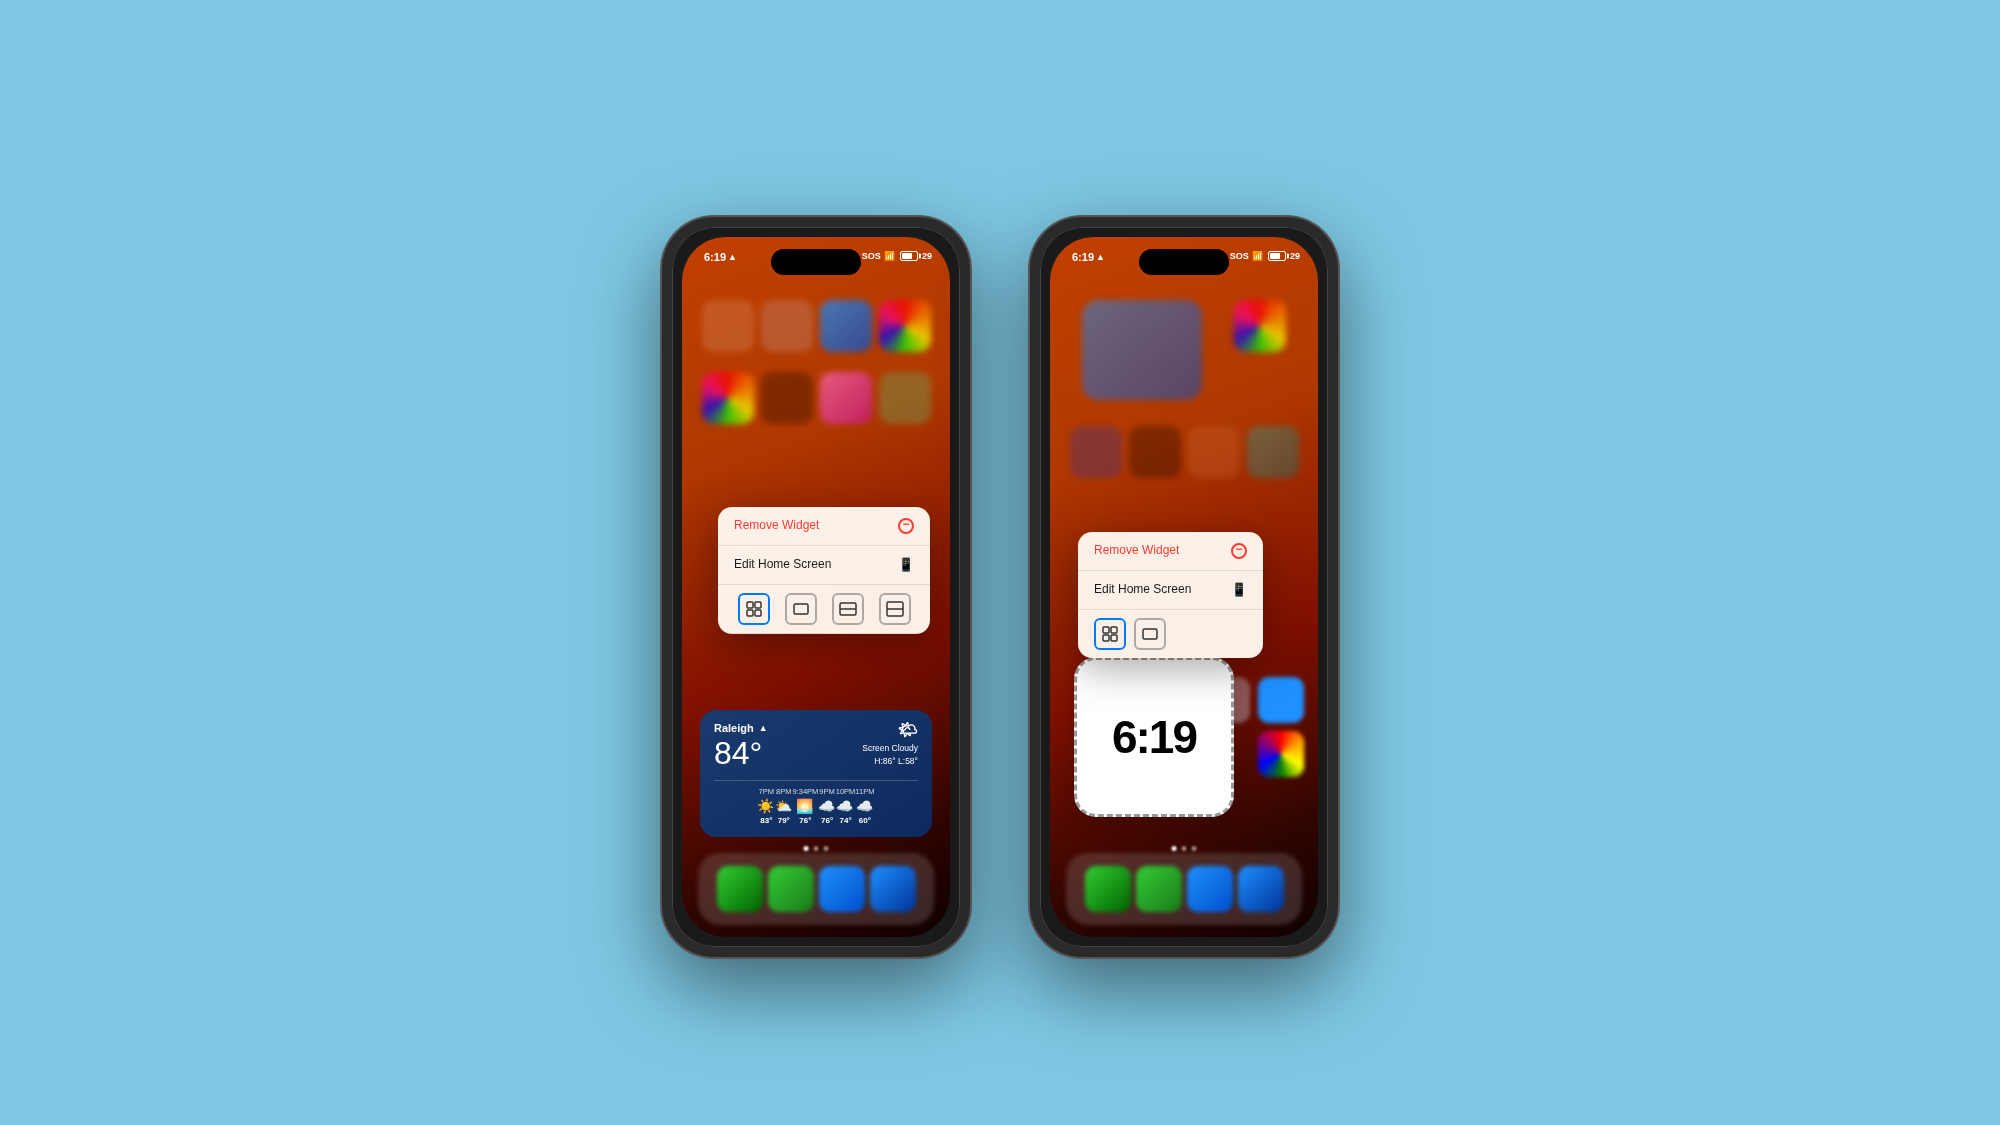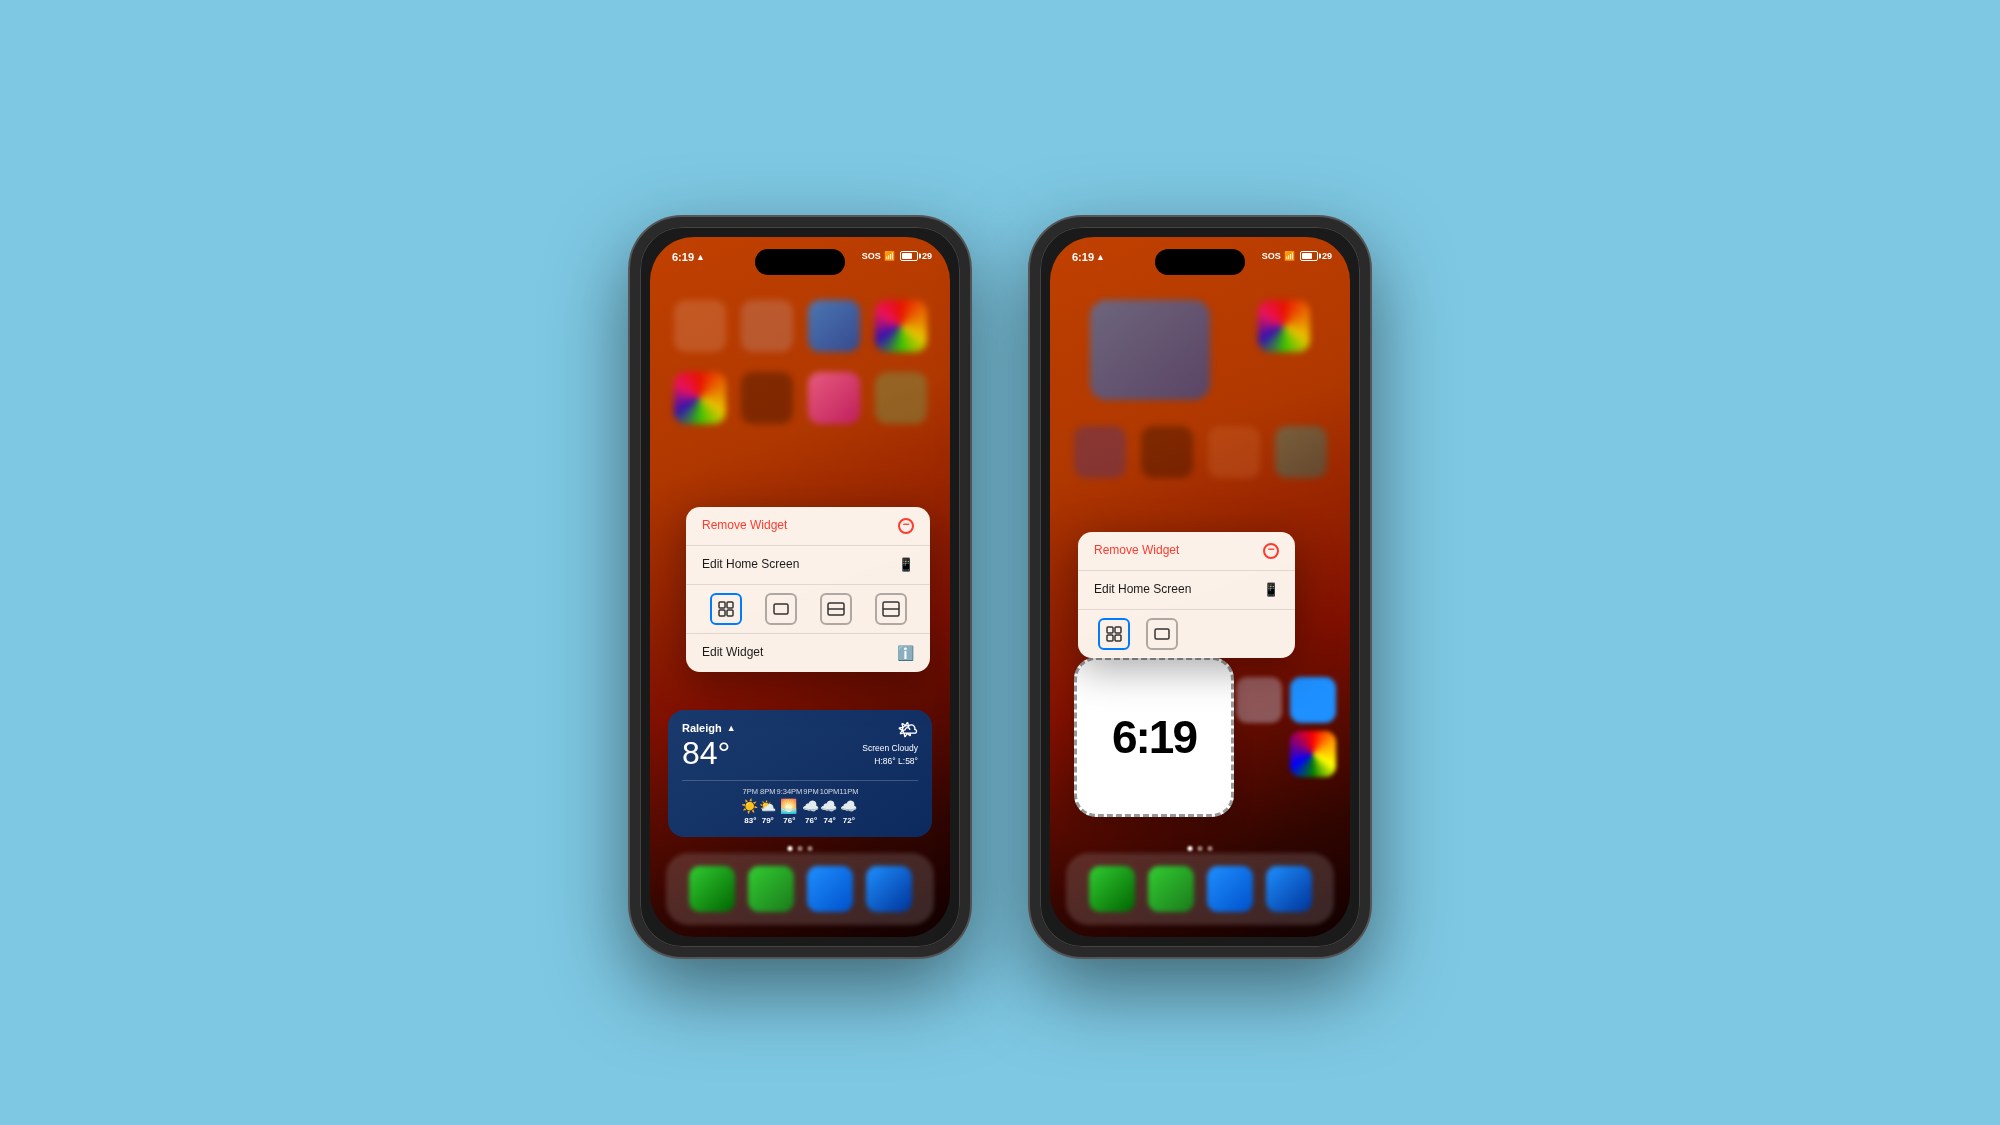--- a/index.html
+++ b/index.html
@@ -10,21 +10,21 @@
       display: flex;
       align-items: center;
       justify-content: center;
       gap: 60px;
       font-family: -apple-system, 'SF Pro Display', 'Helvetica Neue', sans-serif;
       overflow: hidden;
     }
 
     .phone-container {
       position: relative;
-      width: 340px;
+      width: 308px;
       height: 740px;
       margin-top: 48px;
     }
 
     .phone-frame {
       position: absolute;
       inset: 0;
       border-radius: 52px;
       border: 10px solid #2a2a2a;
       background: #1a1a1a;
@@ -473,26 +473,20 @@
             </svg>
           </div>
           <div class="size-option">
             <svg viewBox="0 0 20 20" fill="none" stroke="#333" stroke-width="1.5">
               <rect x="2" y="3" width="16" height="14" rx="1.5"></rect>
               <line x1="2" y1="10" x2="18" y2="10"></line>
             </svg>
           </div>
         </div>
 
-        <div class="menu-item">
-          <span class="menu-item-label">Edit Widget</span>
-          <div class="menu-icon">
-            <span class="info-icon">ℹ️</span>
-          </div>
-        </div>
       </div>
 
       <div class="weather-widget">
         <div class="weather-city">
           <span>Raleigh</span>
           <span style="font-size:9px;">▲</span>
           <span style="font-size:16px; position:absolute; right:14px; top:10px;">🌤</span>
         </div>
         <div style="display:flex; align-items:flex-end; justify-content:space-between;">
           <div class="weather-temp">84°</div>
@@ -526,21 +520,21 @@
             <span class="weather-hour-temp">76°</span>
           </div>
           <div class="weather-hour">
             <span class="weather-hour-time">10PM</span>
             <span class="weather-hour-icon">☁️</span>
             <span class="weather-hour-temp">74°</span>
           </div>
           <div class="weather-hour">
             <span class="weather-hour-time">11PM</span>
             <span class="weather-hour-icon">☁️</span>
-            <span class="weather-hour-temp">72°</span>
+            <span class="weather-hour-temp">60°</span>
           </div>
         </div>
       </div>
 
       <div class="page-dots">
         <div class="page-dot active"></div>
         <div class="page-dot"></div>
         <div class="page-dot"></div>
       </div>
 

